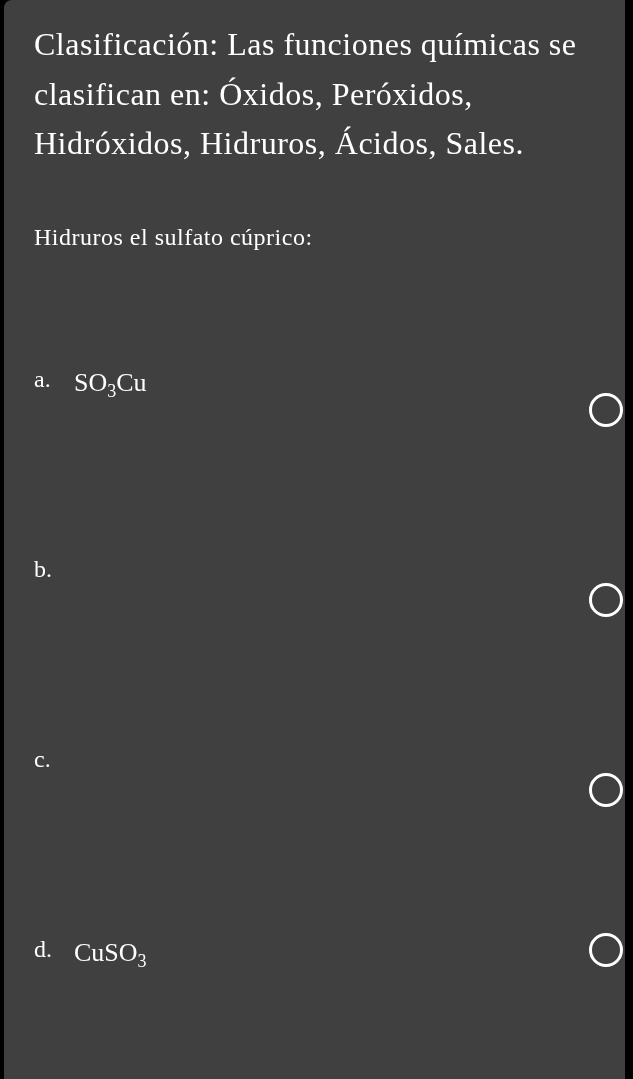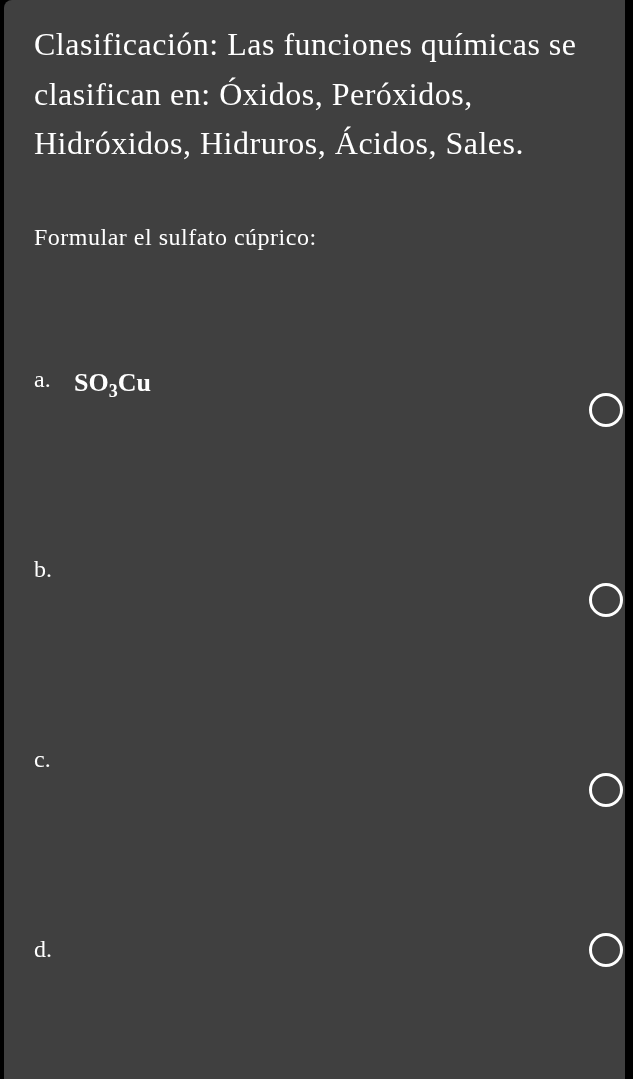--- a/index.html
+++ b/index.html
@@ -52,21 +52,20 @@
     .option-letter {
       font-size: 24px;
       width: 40px;
       flex-shrink: 0;
       line-height: 1.2;
     }
     .option-text {
       font-size: 26px;
       line-height: 1.2;
       padding-top: 2px;
-      font-weight: bold;
     }
     .option-text sub {
       font-size: 18px;
       vertical-align: sub;
     }
     .radio {
       position: absolute;
       right: -18px;
       top: 28px;
       width: 34px;
@@ -78,38 +77,39 @@
     }
     .option:nth-child(4) .radio {
       top: -2px;
     }
   </style>
 </head>
 <body>
 
 <div class="panel">
   <div class="heading">Clasificación: Las funciones químicas se clasifican en: Óxidos, Peróxidos, Hidróxidos, Hidruros, Ácidos, Sales.</div>
-  <div class="prompt">Formular el sulfato cúprico:</div>
+  <div class="prompt">Hidruros el sulfato cúprico:</div>
   <div class="options">
 
     <div class="option">
       <div class="option-letter">a.</div>
       <div class="option-text">SO<sub>3</sub>Cu</div>
       <div class="radio"></div>
     </div>
 
     <div class="option">
       <div class="option-letter">b.</div>
       <div class="radio"></div>
     </div>
 
     <div class="option">
       <div class="option-letter">c.</div>
       <div class="radio"></div>
     </div>
 
     <div class="option">
       <div class="option-letter">d.</div>
+      <div class="option-text">CuSO<sub>3</sub></div>
       <div class="radio"></div>
     </div>
 
   </div>
 </div>
 
 </body></html>

